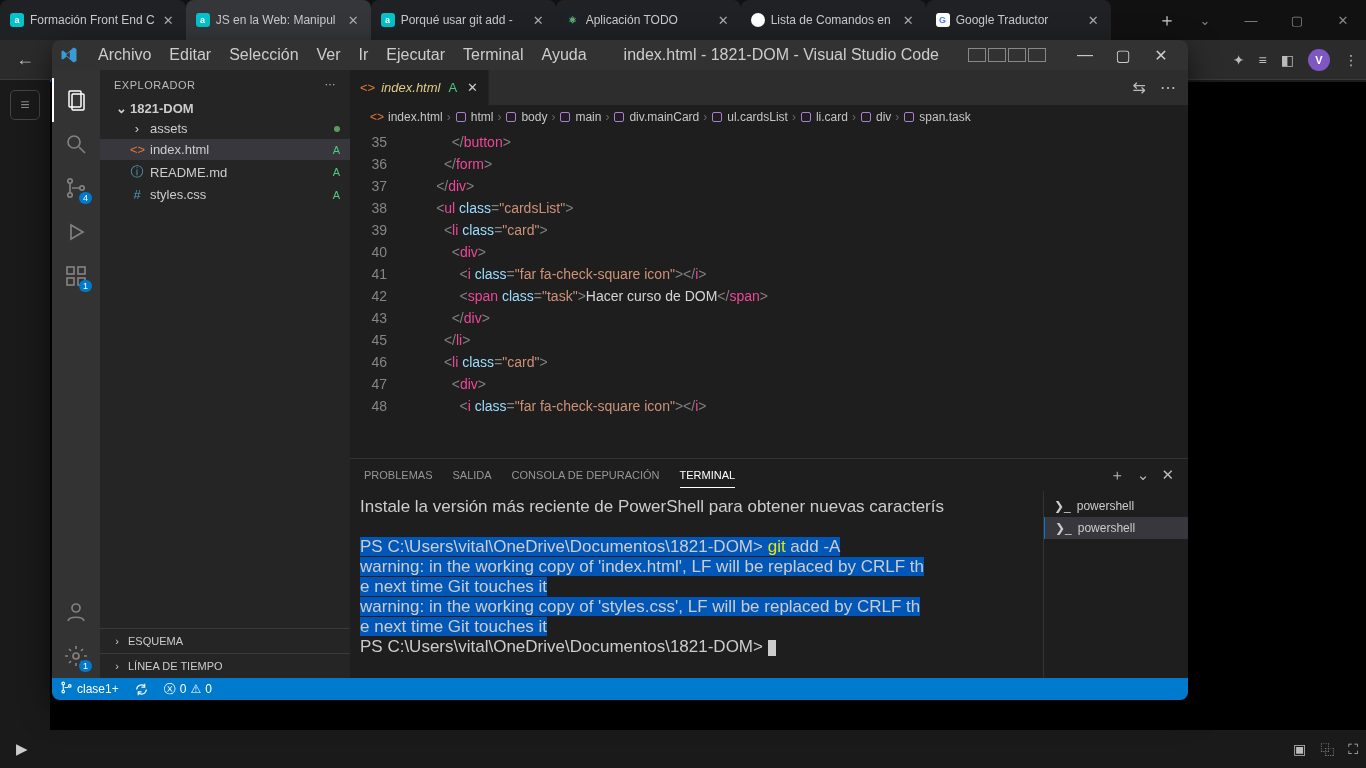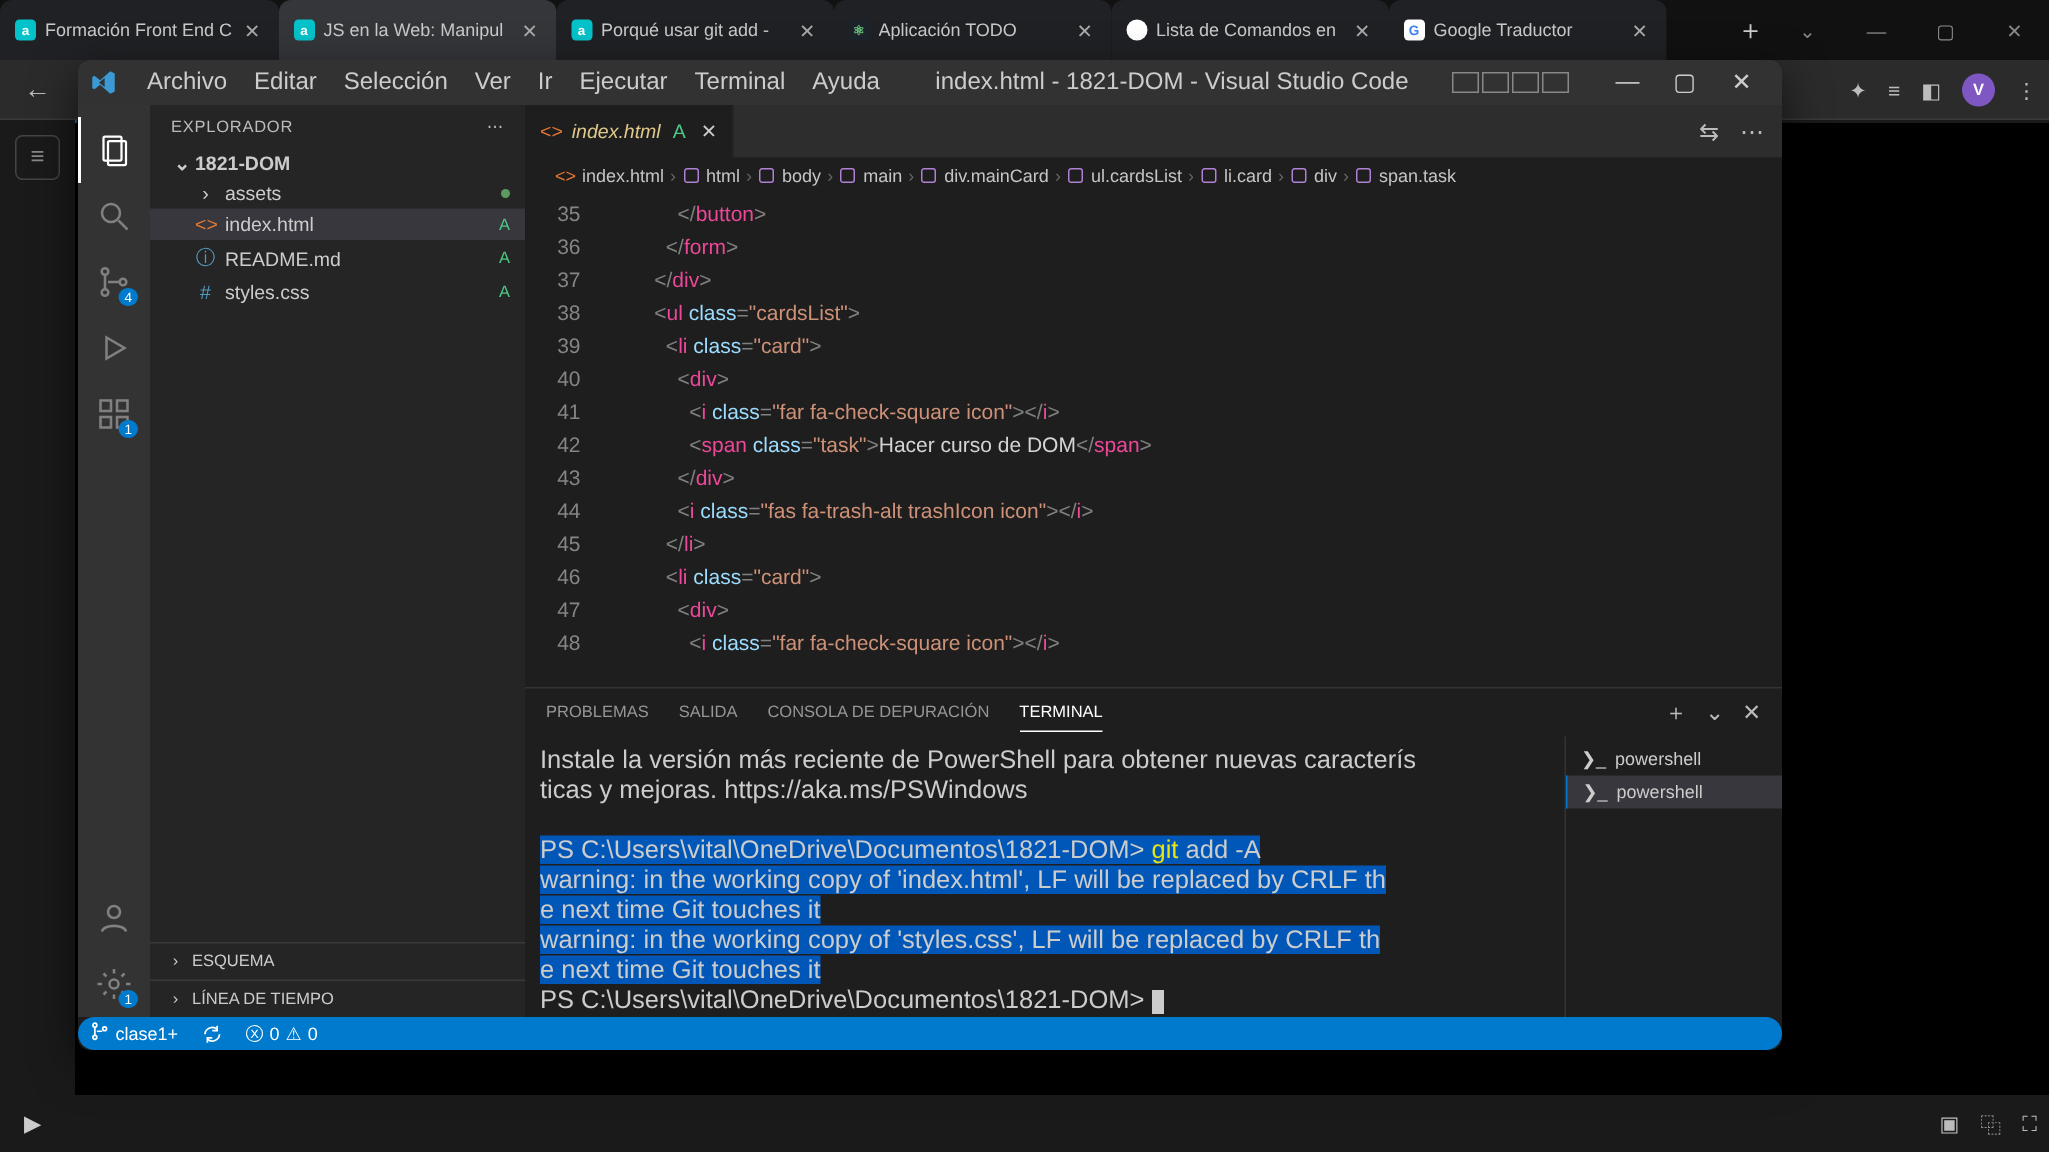--- a/index.html
+++ b/index.html
@@ -111,21 +111,21 @@
   .ptabs span.act{ color:#fff; border-bottom:1px solid #fff;}
   .ptabs .pright{ margin-left:auto; display:flex; gap:12px; font-size:15px; color:#bbb;}
   .pbody { flex:1; display:flex; min-height:0;}
   .term { flex:1; padding:6px 10px; font-family:Consolas,monospace; font-size:17px; line-height:20px; color:#ccc; overflow:hidden;}
   .term .sel{ background:var(--term-sel); }
   .term .y{ color:#e5e510;}
   .term .cur{ display:inline-block; width:8px; height:16px; background:#ccc; vertical-align:text-bottom;}
   .tside { width:145px; border-left:1px solid #333; padding:4px 0; font-size:12px;}
   .tside .ti{ padding:4px 10px; display:flex; align-items:center; gap:6px; cursor:pointer;}
   .tside .ti.act{ background:#37373d; border-left:1px solid #007acc;}
-  .status { height:22px; background:var(--statusbar-bg); display:flex; align-items:center; font-size:12px; color:#fff;border-radius:11px;}
+  .status { height:22px; background:var(--statusbar-bg); display:flex; align-items:center; font-size:12px; color:#fff;}
   .status .si{ padding:0 8px; display:flex; align-items:center; gap:4px; height:100%; cursor:pointer;}
   .status .sright{ margin-left:auto; display:flex;}
   .branch-ico svg, .radio-ico svg{width:13px;height:13px;}
 </style>
 </head>
 <body>
 
 <div class="browser">
   <div class="browser-top">
     <div class="tabs" id="btabs">
@@ -425,24 +425,20 @@
           </div>
           <div class="ln">
             <span class="gut">42</span>
             <span class="code">              <span class="t-pun">&lt;</span><span class="t-tag">span</span> <span class="t-attr">class</span><span class="t-pun">=</span><span class="t-str">"task"</span><span class="t-pun">&gt;</span><span class="t-txt">Hacer curso de DOM</span><span class="t-pun">&lt;/</span><span class="t-tag">span</span><span class="t-pun">&gt;</span></span>
           </div>
           <div class="ln">
             <span class="gut">43</span>
             <span class="code">            <span class="t-pun">&lt;/</span><span class="t-tag">div</span><span class="t-pun">&gt;</span></span>
           </div>
           <div class="ln">
-            <span class="gut">44</span>
-            <span class="code">            <span class="t-pun">&lt;</span><span class="t-tag">i</span> <span class="t-attr">class</span><span class="t-pun">=</span><span class="t-str">"fas fa-trash-alt trashIcon icon"</span><span class="t-pun">&gt;&lt;/</span><span class="t-tag">i</span><span class="t-pun">&gt;</span></span>
-          </div>
-          <div class="ln">
             <span class="gut">45</span>
             <span class="code">          <span class="t-pun">&lt;/</span><span class="t-tag">li</span><span class="t-pun">&gt;</span></span>
           </div>
           <div class="ln">
             <span class="gut">46</span>
             <span class="code">          <span class="t-pun">&lt;</span><span class="t-tag">li</span> <span class="t-attr">class</span><span class="t-pun">=</span><span class="t-str">"card"</span><span class="t-pun">&gt;</span></span>
           </div>
           <div class="ln">
             <span class="gut">47</span>
             <span class="code">            <span class="t-pun">&lt;</span><span class="t-tag">div</span><span class="t-pun">&gt;</span></span>
@@ -462,21 +458,20 @@
             <span class="act">TERMINAL</span>
             <div class="pright">
               <span>＋</span>
               <span>⌄</span>
               <span>✕</span>
             </div>
           </div>
         <div class="pbody">
           <div class="term">
             <div><span>Instale la versión más reciente de PowerShell para obtener nuevas caracterís</span></div>
-            <div><span>ticas y mejoras. https://aka.ms/PSWindows</span></div>
             <div>&nbsp;</div>
             <div><span class="sel"><span>PS C:\Users\vital\OneDrive\Documentos\1821-DOM&gt;</span><span class="y"> git</span><span> add -A</span></span></div>
             <div><span class="sel">warning: in the working copy of 'index.html', LF will be replaced by CRLF th</span></div>
             <div><span class="sel">e next time Git touches it</span></div>
             <div><span class="sel">warning: in the working copy of 'styles.css', LF will be replaced by CRLF th</span></div>
             <div><span class="sel">e next time Git touches it</span></div>
             <div><span>PS C:\Users\vital\OneDrive\Documentos\1821-DOM&gt;</span> <span class="cur"></span></div>
           </div>
           <div class="tside" id="tside">
               <div class="ti">

